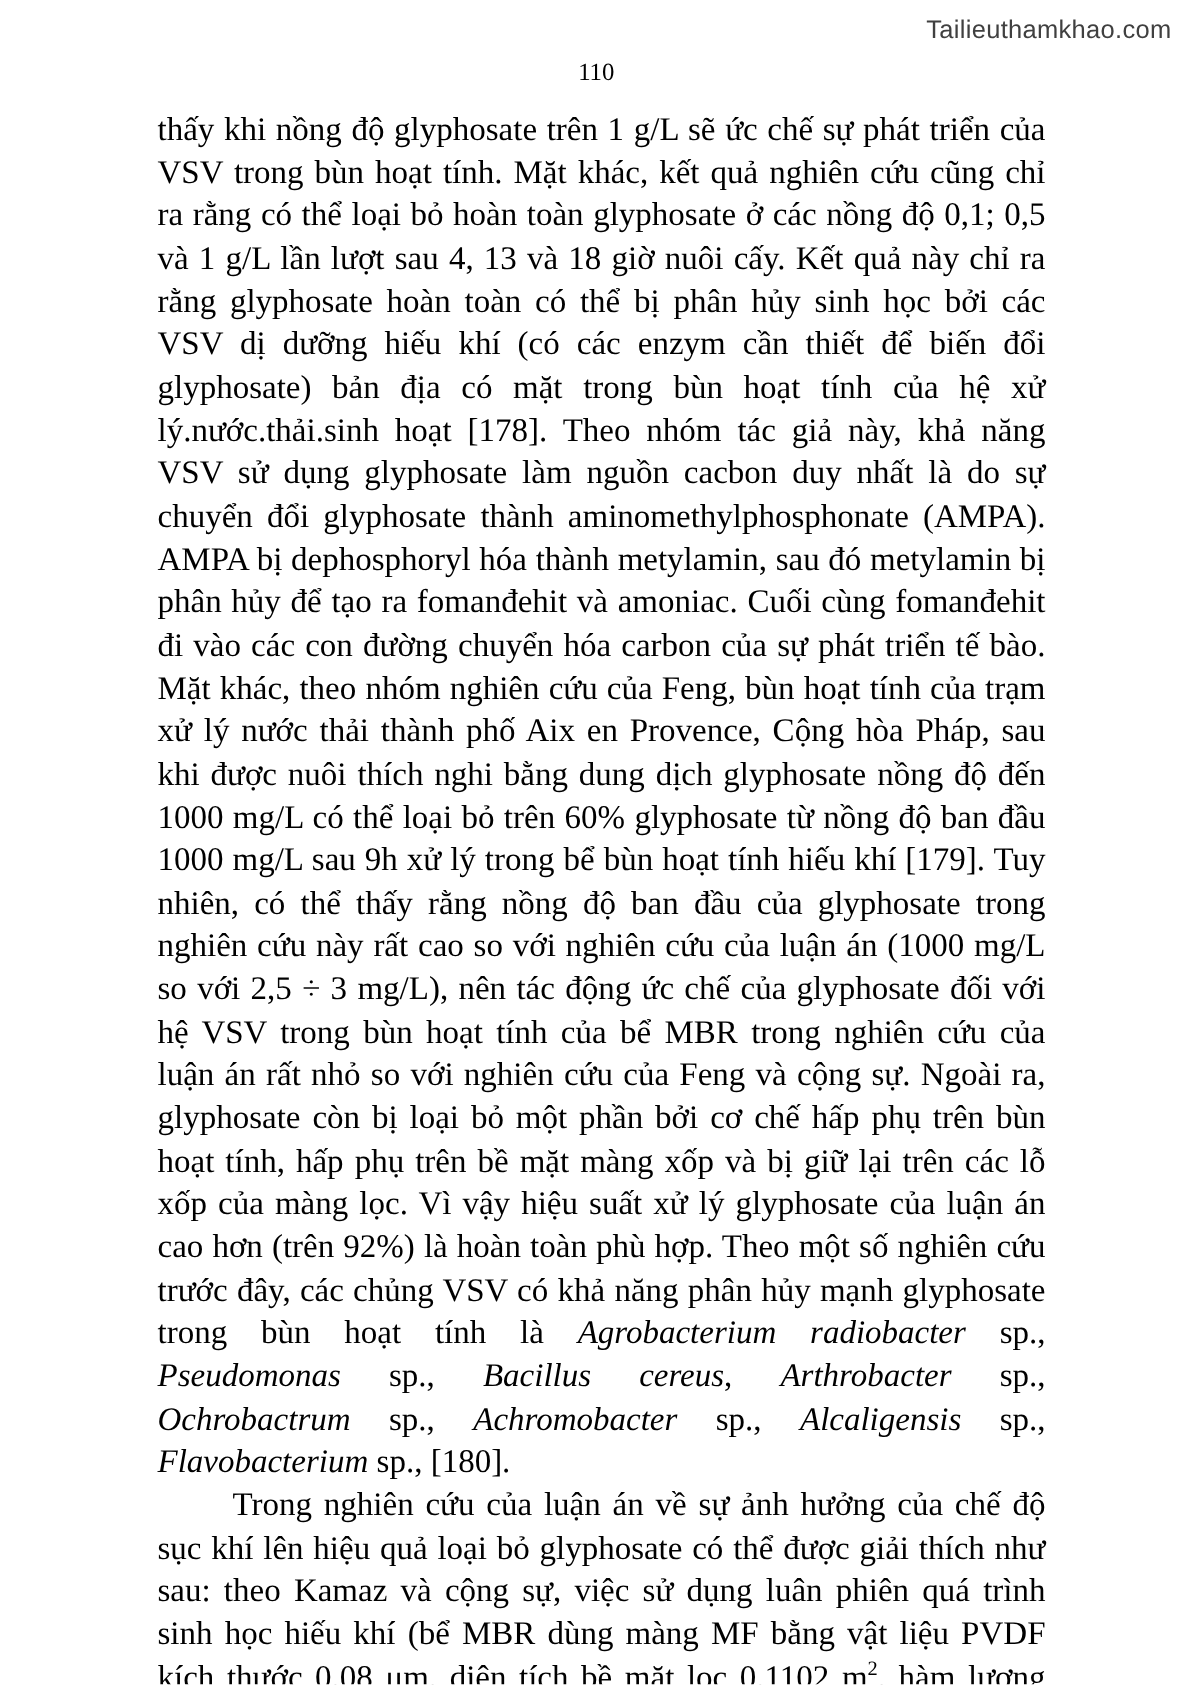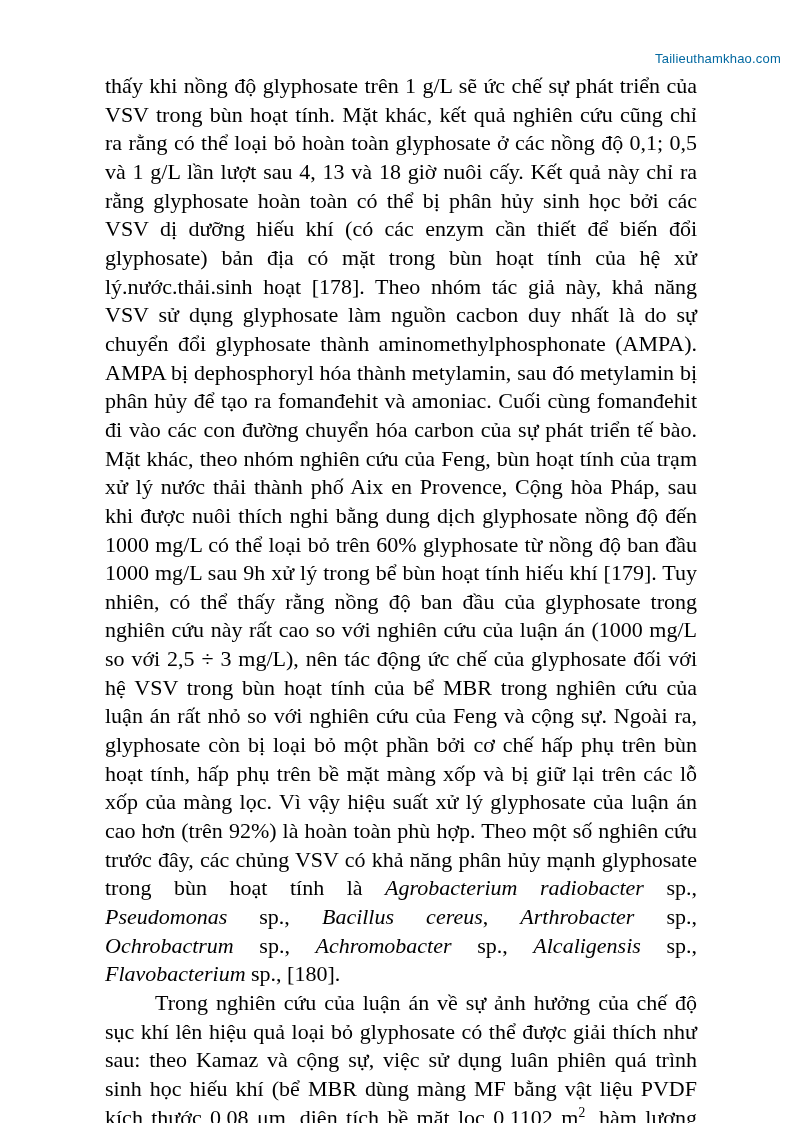--- a/index.html
+++ b/index.html
@@ -19,26 +19,25 @@
     margin: 0 auto;
     background: #ffffff;
     overflow: hidden;
     box-sizing: border-box;
   }
   .watermark {
     position: absolute;
     top: 10px;
     right: 14px;
     font-family: "Liberation Sans", "DejaVu Sans", sans-serif;
-    font-size: 13px;
+    font-size: 17px;
     letter-spacing: 0.2px;
-    color: #0369a1;
+    color: #404040;
     user-select: none;
     white-space: nowrap;
-    margin-top: 41px;
   }
   .page-number {
     position: absolute;
     top: 40px;
     left: 0;
     width: 795px;
     text-align: center;
     font-size: 16.5px;
     line-height: 1;
   }
@@ -70,20 +69,21 @@
     line-height: 0;
   }
 </style>
 </head>
 <body>
 
 <div class="page">
 
   <div class="watermark">Tailieuthamkhao.com</div>
 
+  <div class="page-number">110</div>
 
   <div class="content">
 
     <p class="para"><span>thấy khi nồng độ glyphosate trên 1 g/L sẽ ức chế sự phát triển của VSV trong bùn hoạt tính. Mặt khác, kết quả nghiên cứu cũng chỉ ra rằng có thể loại bỏ hoàn toàn glyphosate ở các nồng độ 0,1; 0,5 và 1 g/L lần lượt sau 4, 13 và 18 giờ nuôi cấy. Kết quả này chỉ ra rằng glyphosate hoàn toàn có thể bị phân hủy sinh học bởi các VSV dị dưỡng hiếu khí (có các enzym cần thiết để biến đổi glyphosate) bản địa có mặt trong bùn hoạt tính của hệ xử lý.nước.thải.sinh hoạt [178]. Theo nhóm tác giả này, khả năng VSV sử dụng glyphosate làm nguồn cacbon duy nhất là do sự chuyển đổi glyphosate thành aminomethylphosphonate (AMPA). AMPA bị dephosphoryl hóa thành metylamin, sau đó metylamin bị phân hủy để tạo ra fomanđehit và amoniac. Cuối cùng fomanđehit đi vào các con đường chuyển hóa carbon của sự phát triển tế bào. Mặt khác, theo nhóm nghiên cứu của Feng, bùn hoạt tính của trạm xử lý nước thải thành phố Aix en Provence, Cộng hòa Pháp, sau khi được nuôi thích nghi bằng dung dịch glyphosate nồng độ đến 1000 mg/L có thể loại bỏ trên 60% glyphosate từ nồng độ ban đầu 1000 mg/L sau 9h xử lý trong bể bùn hoạt tính hiếu khí [179]. Tuy nhiên, có thể thấy rằng nồng độ ban đầu của glyphosate trong nghiên cứu này rất cao so với nghiên cứu của luận án (1000 mg/L so với 2,5 ÷ 3 mg/L), nên tác động ức chế của glyphosate đối với hệ VSV trong bùn hoạt tính của bể MBR trong nghiên cứu của luận án rất nhỏ so với nghiên cứu của Feng và cộng sự. Ngoài ra, glyphosate còn bị loại bỏ một phần bởi cơ chế hấp phụ trên bùn hoạt tính, hấp phụ trên bề mặt màng xốp và bị giữ lại trên các lỗ xốp của màng lọc. Vì vậy hiệu suất xử  lý glyphosate của luận án cao hơn (trên 92%) là hoàn toàn phù hợp. Theo một số nghiên cứu trước đây, các chủng VSV có khả năng phân hủy mạnh glyphosate trong bùn hoạt tính là </span><i class="it">Agrobacterium radiobacter</i><span> sp., </span><i class="it">Pseudomonas</i><span> sp., </span><i class="it">Bacillus cereus</i><span>, </span><i class="it">Arthrobacter</i><span> sp., </span><i class="it">Ochrobactrum</i><span> sp., </span><i class="it">Achromobacter</i><span> sp., </span><i class="it">Alcaligensis</i><span> sp., </span><i class="it">Flavobacterium</i><span> sp., [180].</span></p>
 
     <p class="para indent"><span>Trong nghiên cứu của luận án về sự ảnh hưởng của chế độ sục khí lên hiệu quả loại bỏ glyphosate có thể được giải thích như sau: theo Kamaz và cộng sự, việc sử dụng luân phiên quá trình sinh học hiếu khí (bể MBR dùng màng MF bằng vật liệu PVDF kích thước 0,08 μm, diện tích bề mặt lọc 0,1102 m</span><sup>2</sup><span>, hàm lượng oxy hòa tan 2ppm) và quá trình sinh học thiếu khí (bể anoxic có hàm lượng oxy hòa tan 1ppm) cho khả năng xử lý atrazine rất cao. Kết quả nghiên cứu cho thấy atrazine bị loại bỏ bằng hệ MBR trong điều kiện hiếu khí với hiệu suất cao hơn trong bể anoxic, chứng tỏ atrazine bị xử lý tốt hơn trong điều kiện hiếu khí [181]. Trong nghiên cứu của</span></p>
 
   </div>
 
 </div>

